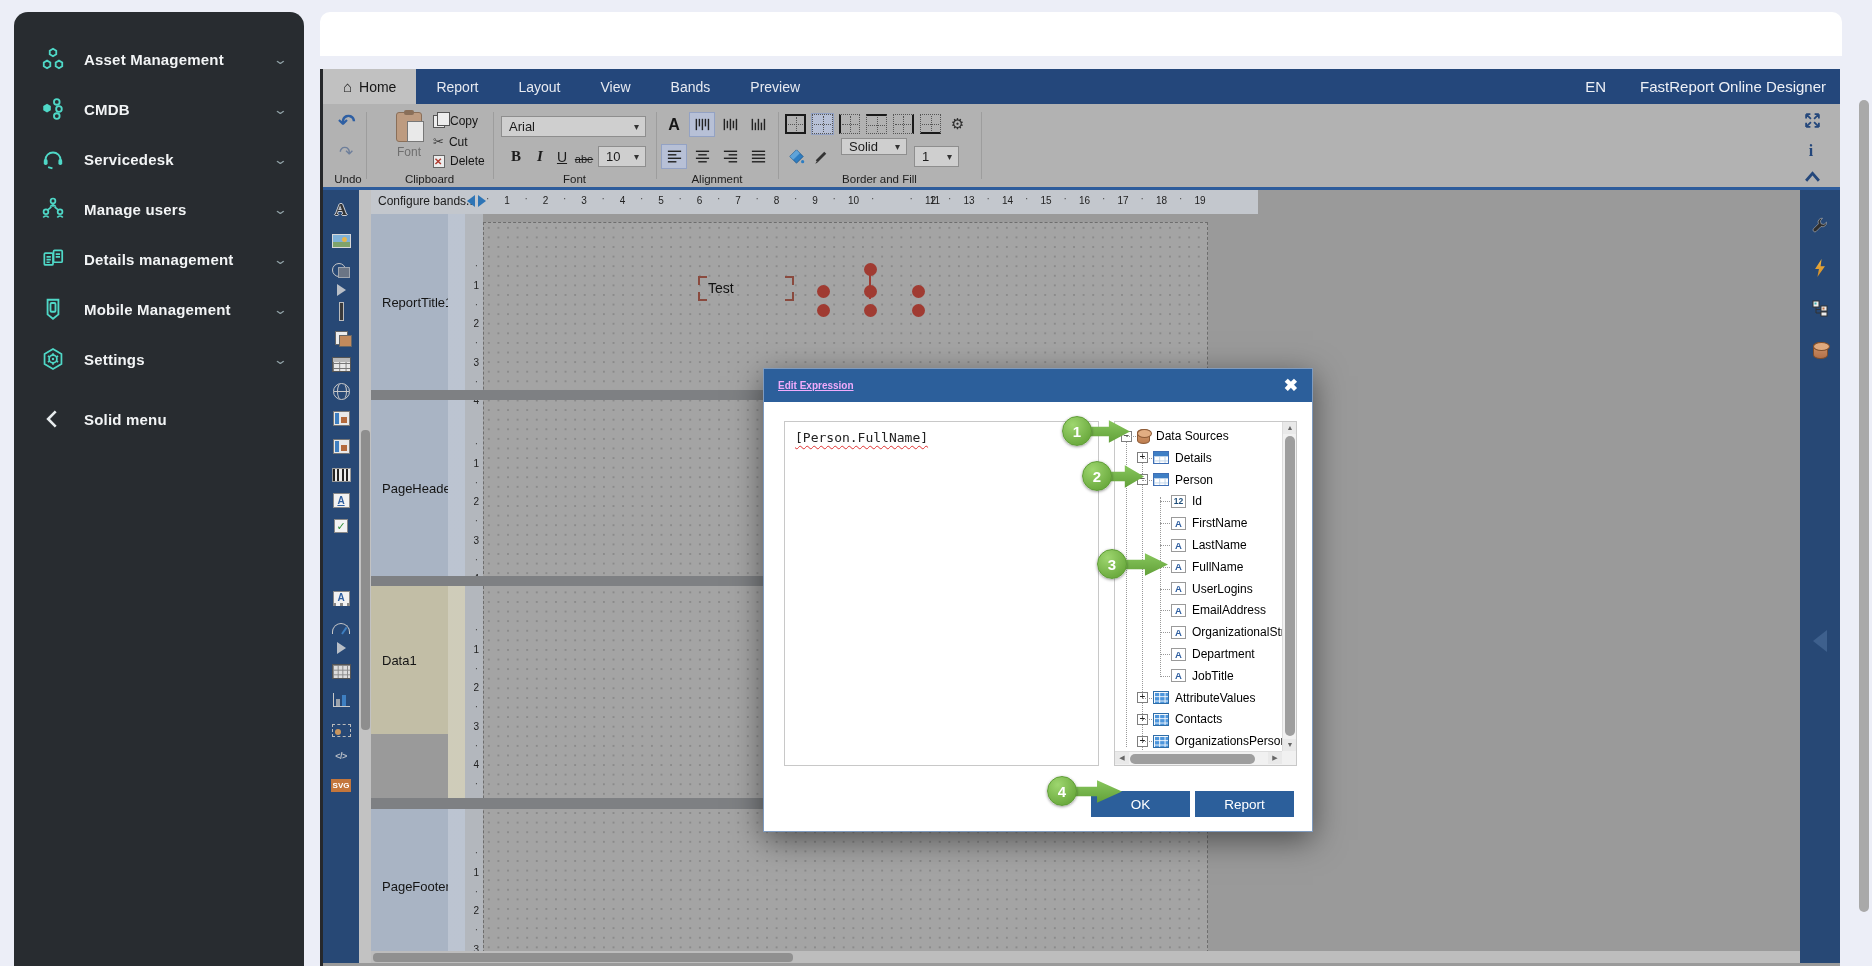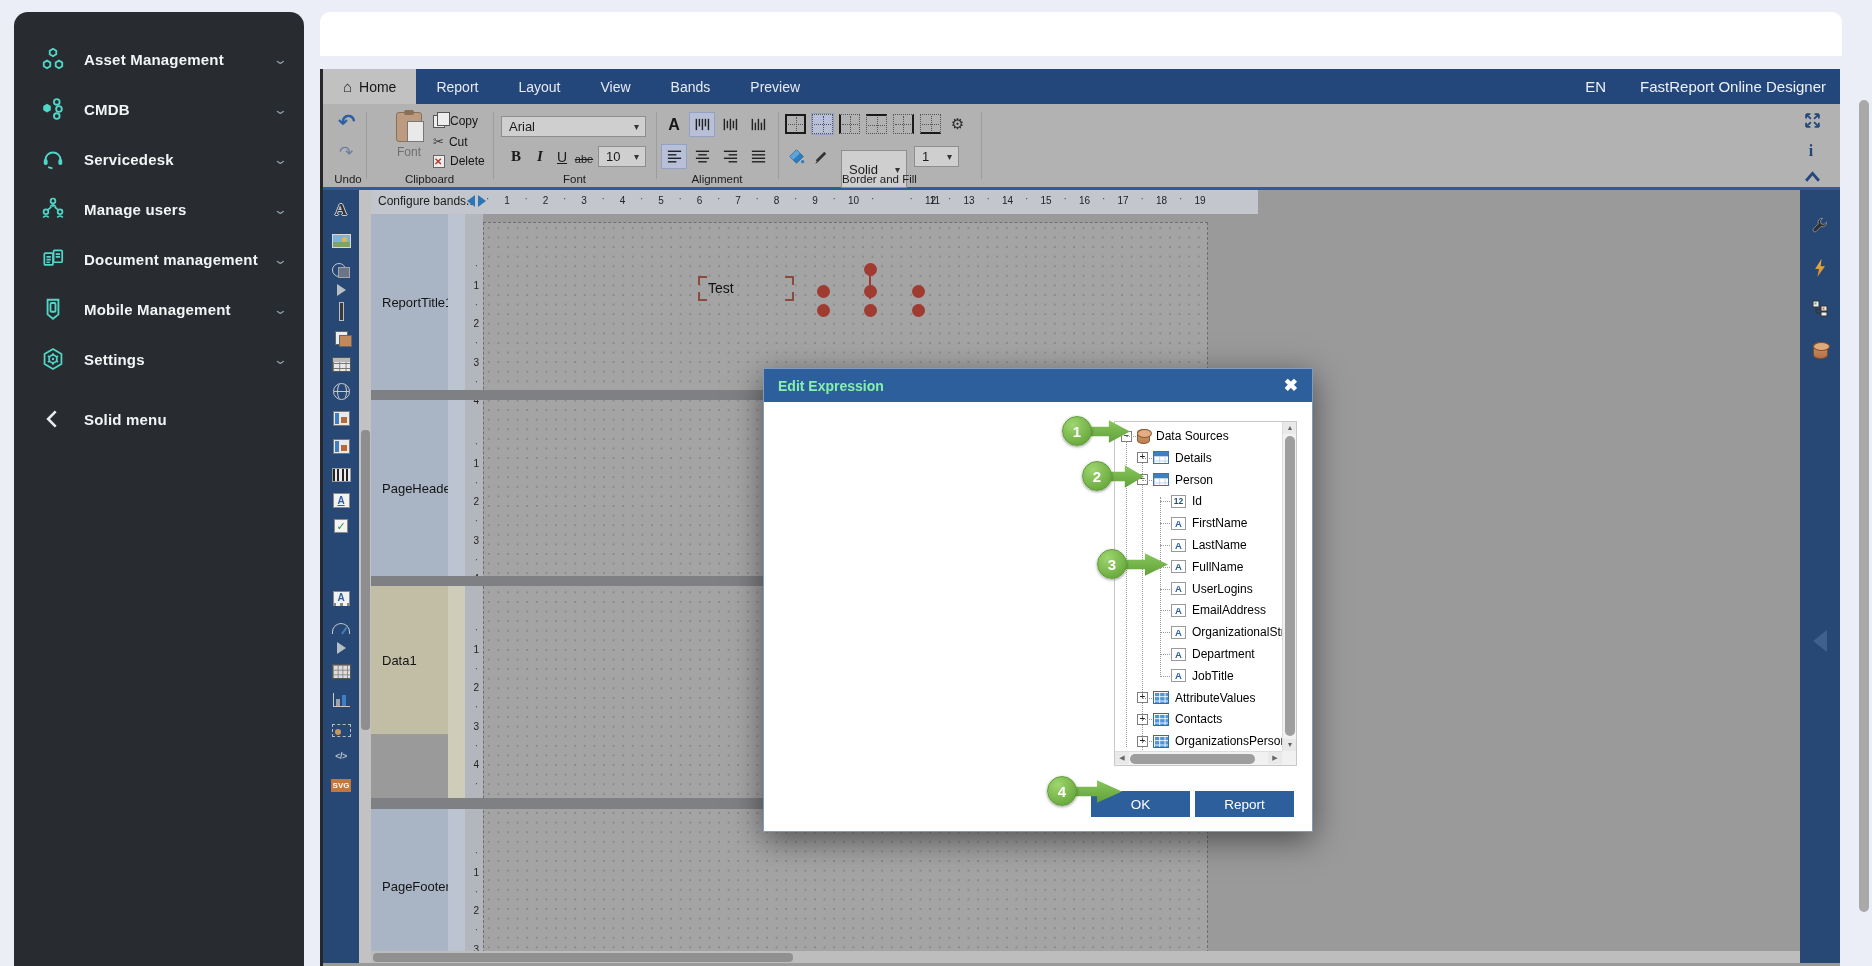--- a/index.html
+++ b/index.html
@@ -164,21 +164,21 @@
   
   .i-properties svg, .i-report-tree svg { width:18px; height:18px; }
   .i-events { width:13px; height:18px; background:linear-gradient(#F0B43F,#D08A28); clip-path:polygon(62% 0,12% 55%,42% 55%,30% 100%,88% 40%,55% 40%); filter:drop-shadow(0 0 1px #5a3a10); }
   .i-data-cyl { width:15px; height:17px; background:linear-gradient(#D1976C,#B4714A); border:1px solid #7E4E2C; border-radius:7px/4px; position:relative; }
   .i-data-cyl::before { content:""; position:absolute; left:-1px; top:-1px; width:15px; height:7px; border-radius:50%; background:#DFA97E; border:1px solid #7E4E2C; }
 
   
   #dialog { position:absolute; left:763px; top:368px; width:550px; height:464px; background:#FFF;
     border:1px solid #7F9BBF; box-shadow:0 8px 30px rgba(0,0,0,.5); z-index:50; }
   #dialog-header { height:33px; background:#2C5F9B; display:flex; align-items:center; padding:0 14px; }
-  #dialog-title { color:#86efac; font-size:14px; font-weight:bold; }
+  #dialog-title { color:#f0abfc; font-size:10px; font-weight:bold;text-decoration:underline; }
   #dialog-close { margin-left:auto; color:#FFF; font-size:17px; font-weight:bold; cursor:pointer; line-height:1; }
   #expr-pane { position:absolute; left:20px; top:52px; width:315px; height:345px; border:1px solid #C8C8C8; background:#FFF;
     padding:8px 10px; font-family:"DejaVu Sans Mono", monospace; font-size:13px; color:#222; cursor:text; }
   .squiggle { text-decoration:underline wavy #E03131 1px; text-underline-offset:3px; }
   #tree-pane { position:absolute; left:350px; top:52px; width:183px; height:345px; border:1px solid #C8C8C8; background:#FFF; overflow:hidden; }
   #tree-content { position:absolute; left:0; top:0; right:14px; bottom:14px; overflow:hidden; }
   .tree-row { position:absolute; height:20px; display:flex; align-items:center; white-space:nowrap; cursor:pointer; }
   .t-exp { width:11px; height:11px; border:1px solid #7E7E7E; background:#FFF; font-size:10px; line-height:8px;
     text-align:center; color:#222; margin-right:5px; flex:0 0 11px; cursor:pointer; }
   .t-label { font-size:12px; color:#000; margin-left:6px; }
@@ -270,21 +270,21 @@
           <div class="s-label">Manage users</div>
           <div class="chev">⌄</div>
         </div>
         <div class="sidebar-item">
           <div class="s-icon"><svg viewBox="0 0 24 24" fill="none" stroke="#4FD8C7" stroke-width="1.6">
               <rect x="4" y="6.5" width="8" height="11" rx="1"></rect>
               <path d="M6 10h4M6 12.5h4M6 15h3"></path>
               <rect x="12.5" y="4" width="8" height="11" rx="1"></rect>
               <path d="M14.5 7.5h4M14.5 10h4"></path>
             </svg></div>
-          <div class="s-label">Document management</div>
+          <div class="s-label">Details management</div>
           <div class="chev">⌄</div>
         </div>
         <div class="sidebar-item">
           <div class="s-icon"><svg viewBox="0 0 24 24" fill="none" stroke="#4FD8C7" stroke-width="1.7">
               <path d="M7 3.5h10v13.5l-5 4-5-4z"></path>
               <rect x="9.7" y="6.5" width="4.6" height="8" rx="1"></rect>
             </svg></div>
           <div class="s-label">Mobile Management</div>
           <div class="chev">⌄</div>
         </div>
@@ -475,21 +475,21 @@
             <path d="M9 2 L12.5 5.5 L5.5 12.5 L2 9 Z" fill="#5FA3D8"></path>
             <circle cx="15.5" cy="14.5" r="1.7" fill="#2D7DC2"></circle>
           </svg>
       </div>
       <div class="abtn" style="left:487px;top:40px;width:22px;">
         <svg viewBox="0 0 18 18" width="16" height="16">
             <path d="M4 14 L13 5" stroke="#333" stroke-width="3"></path>
             <path d="M4 14 l-1.6 2.6 L5 15.3 Z" fill="#333"></path>
           </svg>
       </div>
-      <div class="rselect" style="left:518px;top:46px;width:66px;height:38px;">
+      <div class="rselect" style="left:518px;top:34px;width:66px;height:17px;">
         <span>Solid</span>
         <span class="sel-arrow">▾</span>
       </div>
       <div class="rselect" style="left:591px;top:42px;width:45px;height:21px;">
         <span>1</span>
         <span class="sel-arrow">▾</span>
       </div>
       <span class="rlabel" style="left:455px;width:203px;">Border and Fill</span>
       <div class="rsep" style="left:658px;"></div>
 
@@ -730,20 +730,23 @@
           <div class="thumb"></div>
         </div>
     </div>
   </div>
 
   <div id="dialog">
     <div id="dialog-header">
       <span id="dialog-title">Edit Expression</span>
       <span id="dialog-close">✖</span>
     </div>
+    <div id="expr-pane">
+      <span class="squiggle">[Person.FullName]</span>
+    </div>
     <div id="tree-pane">
       <div id="tree-content">
           <div class="tree-line" style="left: 11px; top: 10px; height: 315px;"></div>
           <div class="tree-line" style="left: 27px; top: 32px; height: 298px;"></div>
           <div class="tree-line" style="left: 45px; top: 75px; height: 180px;"></div>
           <div class="tree-row" style="top: 4px; left: 0px; right: 0px; position: absolute;">
             <div class="tree-stub" style="left: 11px; top: 10px; width: 10px; position: absolute;"></div>
             <span style="width: 6px; flex: 0 0 6px;"></span>
             <span class="t-exp">−</span>
             <span class="t-ico i-database"></span>

